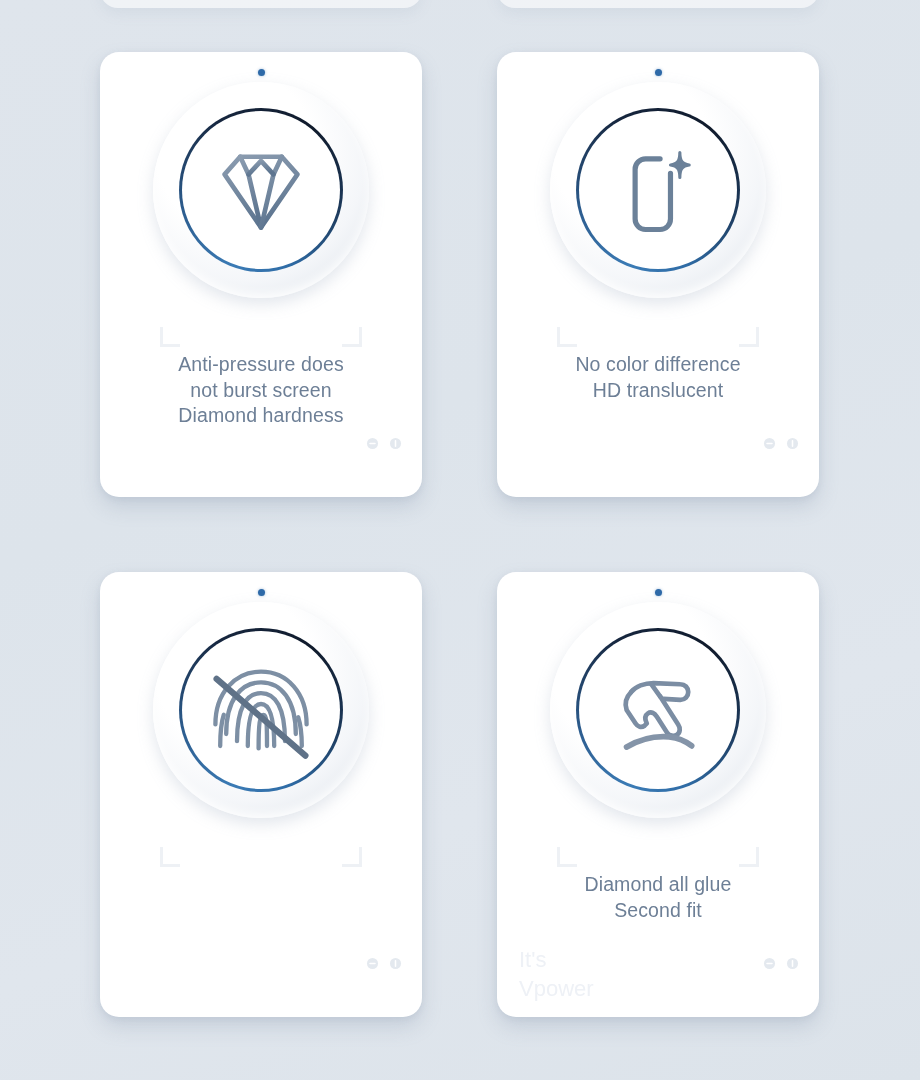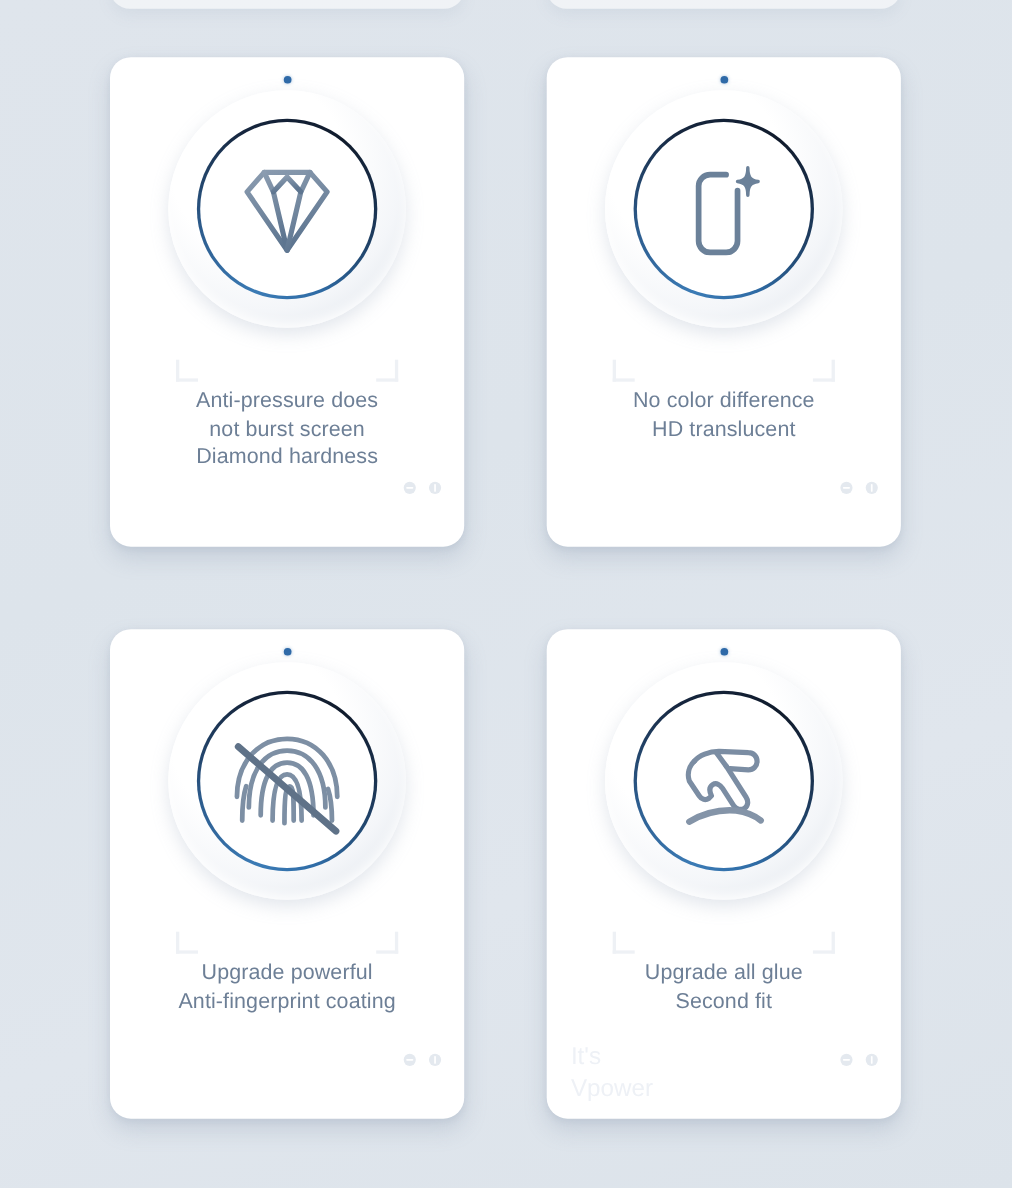--- a/index.html
+++ b/index.html
@@ -282,22 +282,20 @@
           <path d="M16 80 C16 68 17 60 19 54"></path>
           <path d="M84 80 C84 70 83 62 81 56"></path>
           <path d="M13 24 L87 88" stroke="#5f7288" stroke-width="5.2"></path>
         </svg>
       </div>
     </div>
 
     <div class="bracket bl"></div>
     <div class="bracket br"></div>
 
-    <div class="caption">Upgrade powerful
-Anti-fingerprint coating</div>
 
     <div class="badges">
       <span>
         <svg width="13" height="13" viewBox="0 0 20 20">
           <circle cx="10" cy="10" r="8.5" fill="#e4e9ef"></circle>
           <rect x="5" y="8.8" width="10" height="2.4" rx="1.2" fill="#ffffff"></rect>
         </svg>
       </span>
       <span>
         <svg width="13" height="13" viewBox="0 0 20 20">
@@ -326,21 +324,21 @@
           <path d="M26 34 C30 29 38 26 46 26 L70 27 C74 27 77 30 77 34 C77 38 74 41 70 41 L55 40"></path>
           <path d="M52 38 L44 27"></path>
           <path d="M22 83 C34 76 48 73 60 74 C68 75 75 78 80 82" stroke="#8494a8" stroke-width="5.2"></path>
         </svg>
       </div>
     </div>
 
     <div class="bracket bl"></div>
     <div class="bracket br"></div>
 
-    <div class="caption">Upgrade all glue
+    <div class="caption">Diamond all glue
 Second fit</div>
 
     <div class="badges">
       <span>
         <svg width="13" height="13" viewBox="0 0 20 20">
           <circle cx="10" cy="10" r="8.5" fill="#e4e9ef"></circle>
           <rect x="5" y="8.8" width="10" height="2.4" rx="1.2" fill="#ffffff"></rect>
         </svg>
       </span>
       <span>

